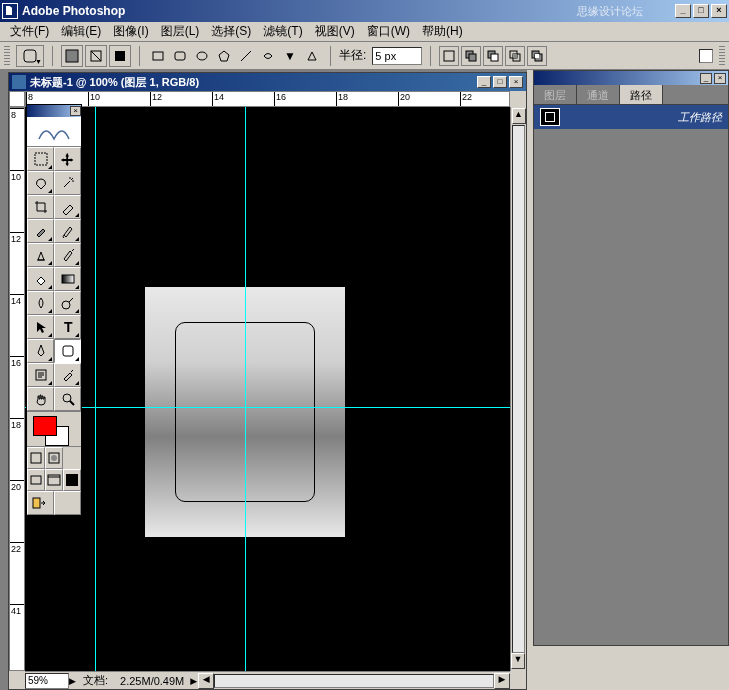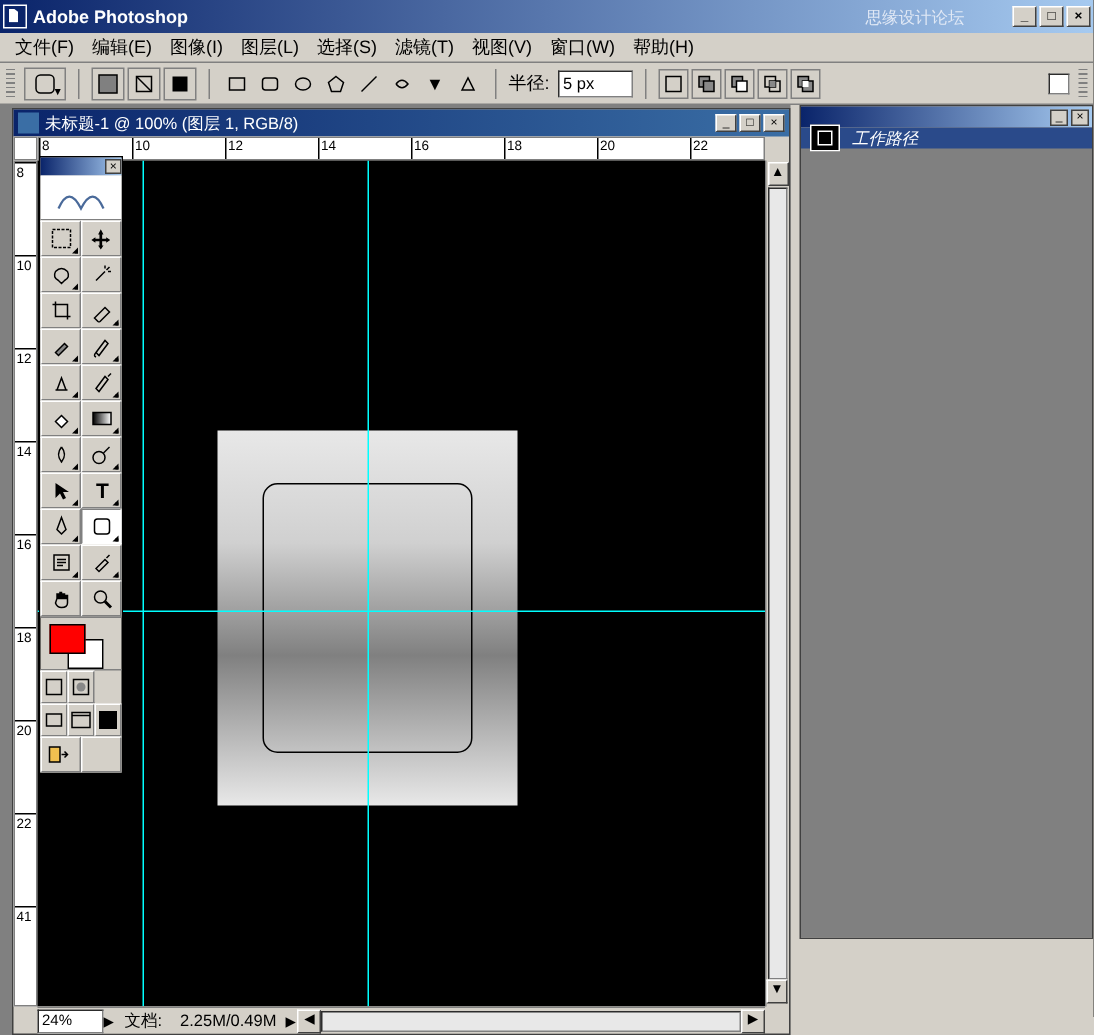--- a/index.html
+++ b/index.html
@@ -37,21 +37,21 @@
 
 .main { display: flex; height: 620px; }
 .left-area { width: 527px; position: relative; background: #808080; }
 .right-gap { width: 6px; background: #d4d0c8; }
 .panels-area { width: 196px; background: #d4d0c8; display: flex; flex-direction: column; }
 
 
 .doc-window { position: absolute; left: 8px; top: 2px; right: 0; bottom: 0; background: #d4d0c8; border: 1px solid #404040; }
 .doc-title { height: 18px; background: linear-gradient(to right, #0a246a, #3a6ea5); color: white; display: flex; align-items: center; padding: 0 3px; font-size: 11px; }
 .doc-title .doc-icon { width: 14px; height: 14px; background: #3a6ea5; margin-right: 4px; }
-.doc-title .t { flex: 1; font-weight: normal; }
+.doc-title .t { flex: 1; font-weight: bold; }
 .doc-title .win-btn { width: 14px; height: 12px; background: #d4d0c8; border: 1px solid #fff; border-right-color: #404040; border-bottom-color: #404040; font-size: 8px; line-height: 9px; text-align: center; color: black; margin-left: 2px; }
 .ruler-corner { position: absolute; left: 0; top: 18px; width: 16px; height: 16px; background: #fff; border: 1px solid #808080; }
 .ruler-h { position: absolute; left: 16px; top: 18px; right: 16px; height: 16px; background: #fff; border: 1px solid #808080; overflow: hidden; }
 .ruler-h .tick-major { position: absolute; top: 0; bottom: 0; border-left: 1px solid #000; }
 .ruler-h .tick-label { position: absolute; top: 0; font-size: 9px; color: #000; }
 .ruler-v { position: absolute; left: 0; top: 34px; width: 16px; bottom: 18px; background: #fff; border: 1px solid #808080; overflow: hidden; }
 .ruler-v .tick-major { position: absolute; left: 0; right: 0; border-top: 1px solid #000; }
 .ruler-v .tick-label { position: absolute; left: 1px; font-size: 9px; color: #000; }
 .canvas-viewport { position: absolute; left: 16px; top: 34px; right: 16px; bottom: 18px; background: #000; overflow: hidden; }
 .canvas-shape { position: absolute; left: 120px; top: 180px; width: 200px; height: 250px; background: linear-gradient(to bottom, #e8e8e8 0%, #d0d0d0 30%, #808080 60%, #e8e8e8 100%); }
@@ -86,21 +86,21 @@
 .tool-bottom { display: grid; grid-template-columns: 1fr 1fr; }
 
 
 .panel { background: #d4d0c8; border: 1px solid #404040; margin-bottom: 2px; }
 .panel-head { height: 14px; background: linear-gradient(to right, #0a246a, #a6caf0); display: flex; justify-content: flex-end; align-items: center; padding: 0 2px; gap: 2px; }
 .panel-head .pbtn { width: 12px; height: 11px; background: #d4d0c8; border: 1px solid #404040; font-size: 8px; line-height: 8px; text-align: center; }
 .panel-tabs { height: 20px; display: flex; background: #808080; border-bottom: 1px solid #404040; }
 .panel-tab { padding: 3px 10px; font-size: 11px; background: #808080; color: #c0c0c0; border-right: 1px solid #404040; }
 .panel-tab.active { background: #d4d0c8; color: #000; }
 .panel-body { min-height: 540px; background: #808080; }
-.path-item { height: 14px; background: #2a4a8a; color: white; display: flex; align-items: center; padding: 0 6px; gap: 8px; font-size: 11px; font-style: italic; }
+.path-item { height: 24px; background: #2a4a8a; color: white; display: flex; align-items: center; padding: 0 6px; gap: 8px; font-size: 11px; font-style: italic; justify-content: space-between; }
 .path-thumb { width: 20px; height: 18px; background: #000; border: 1px solid #fff; display: flex; align-items: center; justify-content: center; }
 .path-thumb::after { content: ""; width: 8px; height: 8px; border: 1px solid #fff; }
 
 svg { display: block; }
 </style>
 </head>
 <body>
 
 <div class="titlebar">
   <div class="app-icon"></div>
@@ -289,21 +289,21 @@
         <div class="guide-v" style="left:70px"></div>
         <div class="guide-v" style="left:220px"></div>
         <div class="guide-h" style="top:300px"></div>
       </div>
       <div class="scroll-v">
         <div class="sbtn">▲</div>
         <div class="track"></div>
         <div class="sbtn" style="position:absolute;bottom:1px;">▼</div>
       </div>
       <div class="scroll-h">
-        <div class="zoom-field">24%</div>
+        <div class="zoom-field">59%</div>
         <span class="arrow">▶</span>
         <span class="status">文档:</span>
         <span class="status">2.25M/0.49M</span>
         <span class="arrow">▶</span>
         <div class="sbtn">◀</div>
         <div class="track"></div>
         <div class="sbtn">▶</div>
       </div>
     </div>
 
@@ -504,20 +504,25 @@
   </div>
 
   <div class="right-gap"></div>
 
   <div class="panels-area">
     <div class="panel">
       <div class="panel-head">
         <div class="pbtn">_</div>
         <div class="pbtn">×</div>
       </div>
+      <div class="panel-tabs">
+        <div class="panel-tab">图层</div>
+        <div class="panel-tab">通道</div>
+        <div class="panel-tab active">路径</div>
+      </div>
       <div class="panel-body">
         <div class="path-item">
           <div class="path-thumb"></div>
           <span>工作路径</span>
         </div>
       </div>
     </div>
   </div>
 </div>
 

